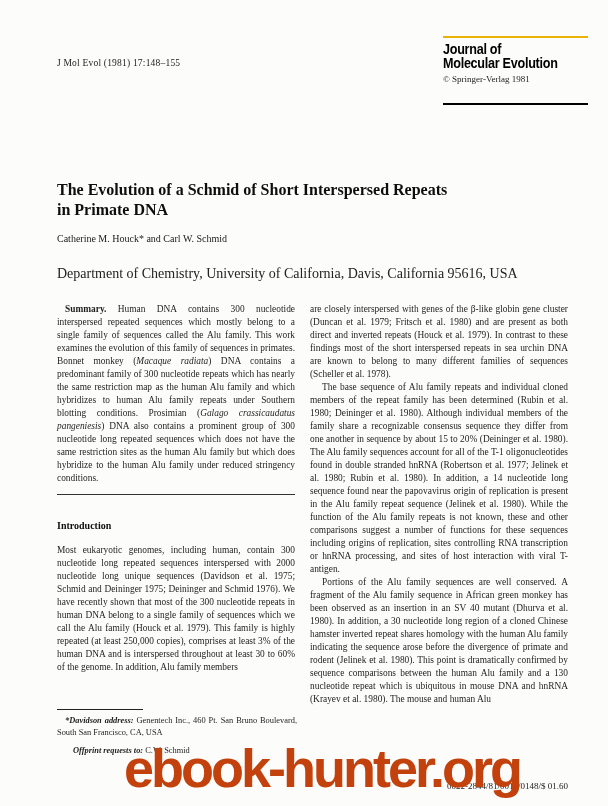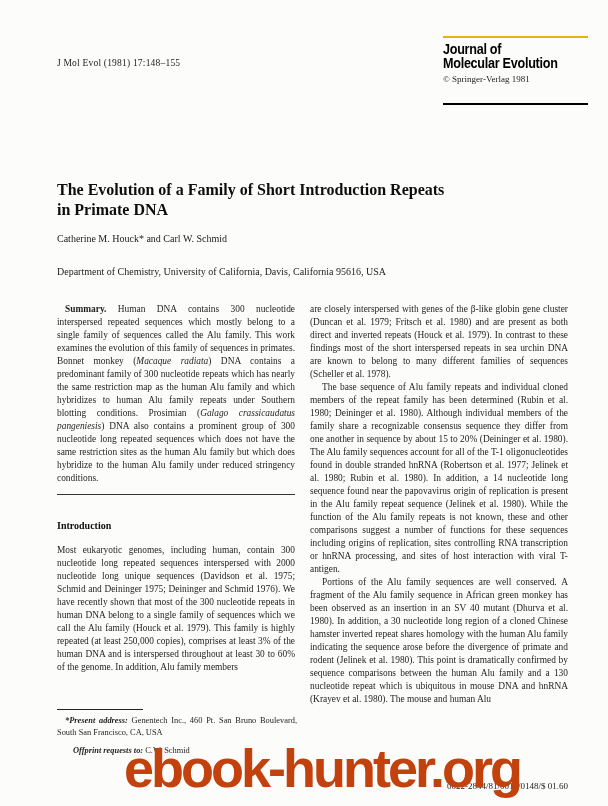--- a/index.html
+++ b/index.html
@@ -36,21 +36,21 @@
     position:absolute;left:57px;top:180px;width:470px;
     font-weight:bold;font-size:16px;line-height:20px;color:#0e0e0e;
   }
   .title span{display:block;}
   .authors{
     position:absolute;left:57px;top:233px;
     font-size:10px;color:#1a1a1a;
   }
   .affiliation{
     position:absolute;left:57px;top:266px;
-    font-size:10px;color:#222;
+    font-size:14px;color:#222;
   }
   
   .col{
     position:absolute;top:303px;
     font-size:9.4px;line-height:13px;
     text-align:justify;
   }
   .col p{margin:0;}
   .col-left{left:57px;width:238px;}
   .col-right{left:310px;width:258px;}
@@ -97,21 +97,21 @@
 
   <div class="citation">J Mol Evol (1981) 17:148–155</div>
 
   <div class="masthead">
     <span class="jname">Journal of</span>
     <span class="jname">Molecular Evolution</span>
     <span class="copyright">© Springer-Verlag 1981</span>
   </div>
 
   <div class="title">
-    <span>The Evolution of a Family of Short Introduction Repeats</span>
+    <span>The Evolution of a Schmid of Short Interspersed Repeats</span>
     <span>in Primate DNA</span>
   </div>
 
   <div class="authors">Catherine M. Houck* and Carl W. Schmid</div>
 
   <div class="affiliation">Department of Chemistry, University of California, Davis, California 95616, USA</div>
 
   <div class="col col-left">
     <p><span class="bold">Summary.</span><span> Human DNA contains 300 nucleotide interspersed repeated sequences which mostly belong to a single family of sequences called the Alu family. This work examines the evolution of this family of sequences in primates. Bonnet monkey (</span><span class="ital">Macaque radiata</span><span>) DNA contains a predominant family of 300 nucleotide repeats which has nearly the same restriction map as the human Alu family and which hybridizes to human Alu family repeats under Southern blotting conditions. Prosimian (</span><span class="ital">Galago crassicaudatus pangeniesis</span><span>) DNA also contains a prominent group of 300 nucleotide long repeated sequences which does not have the same restriction sites as the human Alu family but which does hybridize to the human Alu family under reduced stringency conditions.</span></p>
     <hr class="rule">
@@ -120,21 +120,21 @@
   </div>
 
   <div class="col col-right">
     <p>are closely interspersed with genes of the β-like globin gene cluster (Duncan et al. 1979; Fritsch et al. 1980) and are present as both direct and inverted repeats (Houck et al. 1979). In contrast to these findings most of the short interspersed repeats in sea urchin DNA are known to belong to many different families of sequences (Scheller et al. 1978).</p>
     <p class="indent">The base sequence of Alu family repeats and individual cloned members of the repeat family has been determined (Rubin et al. 1980; Deininger et al. 1980). Although individual members of the family share a recognizable consensus sequence they differ from one another in sequence by about 15 to 20% (Deininger et al. 1980). The Alu family sequences account for all of the T-1 oligonucleotides found in double stranded hnRNA (Robertson et al. 1977; Jelinek et al. 1980; Rubin et al. 1980). In addition, a 14 nucleotide long sequence found near the papovavirus origin of replication is present in the Alu family repeat sequence (Jelinek et al. 1980). While the function of the Alu family repeats is not known, these and other comparisons suggest a number of functions for these sequences including origins of replication, sites controlling RNA transcription or hnRNA processing, and sites of host interaction with viral T-antigen.</p>
     <p class="indent">Portions of the Alu family sequences are well conserved. A fragment of the Alu family sequence in African green monkey has been observed as an insertion in an SV 40 mutant (Dhurva et al. 1980). In addition, a 30 nucleotide long region of a cloned Chinese hamster inverted repeat shares homology with the human Alu family indicating the sequence arose before the divergence of primate and rodent (Jelinek et al. 1980). This point is dramatically confirmed by sequence comparisons between the human Alu family and a 130 nucleotide repeat which is ubiquitous in mouse DNA and hnRNA (Krayev et al. 1980). The mouse and human Alu</p>
   </div>
 
   <div class="footnotes">
     <hr class="fn-rule">
-    <p><span class="ital bold">*Present address:</span><span> Genentech Inc., 460 Pt. San Bruno Boulevard, South San Francisco, CA, USA</span></p>
+    <p><span class="ital bold">*Davidson address:</span><span> Genentech Inc., 460 Pt. San Bruno Boulevard, South San Francisco, CA, USA</span></p>
     <p><span class="ital bold">Offprint requests to:</span><span> C.W. Schmid</span></p>
   </div>
 
   <div class="article-code">0022-2844/81/0017/0148/$ 01.60</div>
 
   <div class="watermark">ebook-hunter.org</div>
 
 </div>
 
 </body></html>

